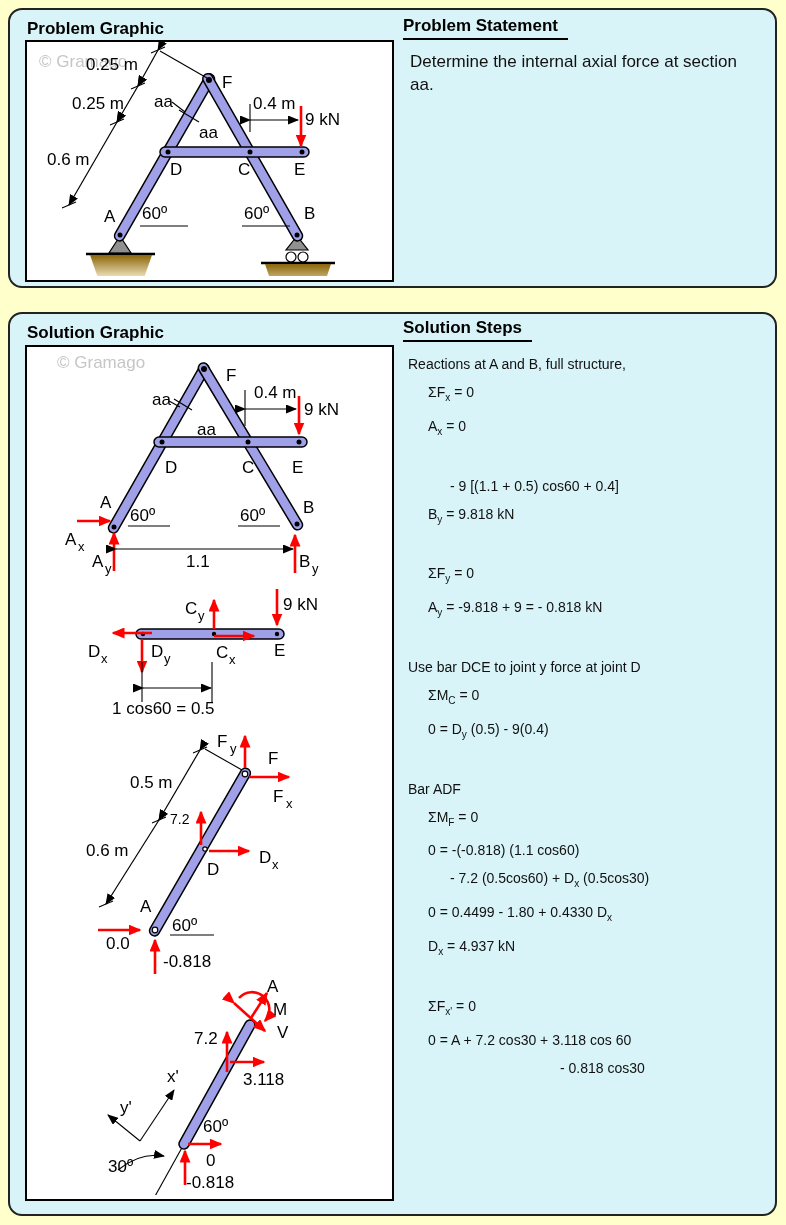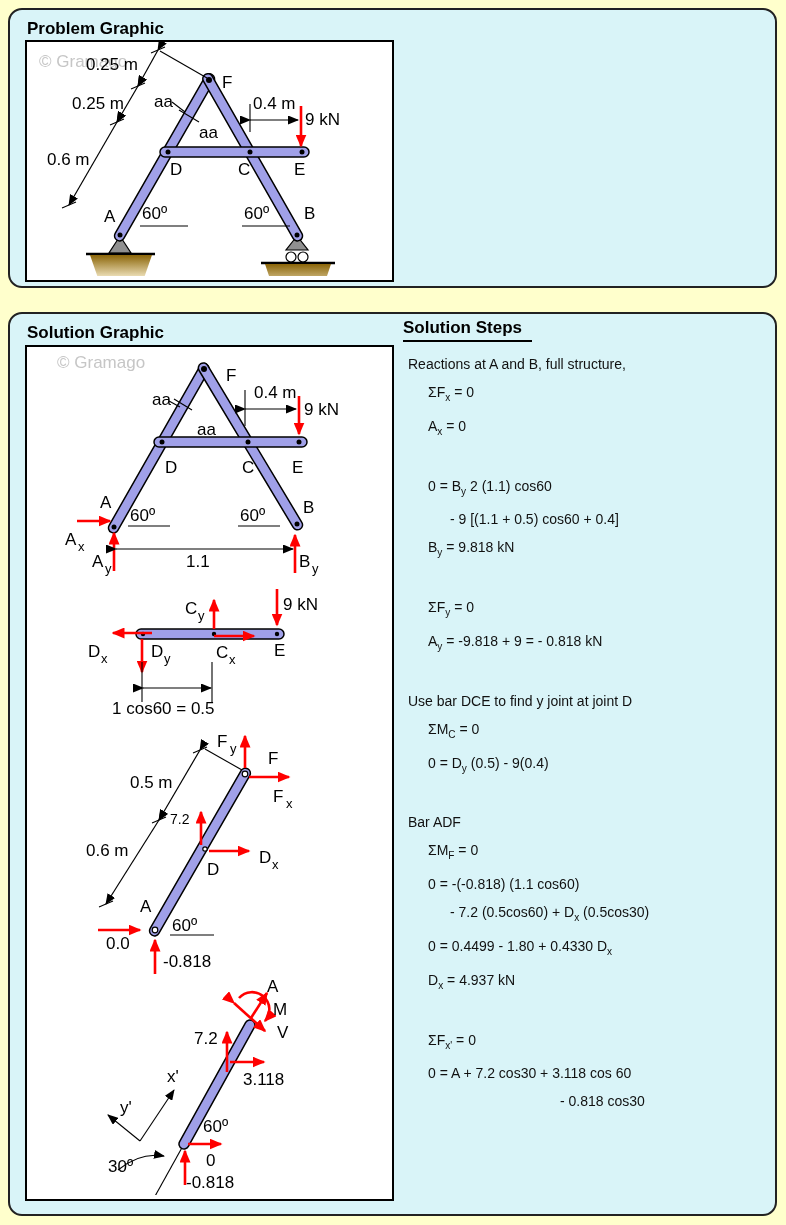--- a/index.html
+++ b/index.html
@@ -130,20 +130,24 @@
         <text x="102" y="220">A</text>
         <text x="302" y="217">B</text>
 
         <text x="140" y="217">60º</text>
         <line class="thin" x1="138" y1="224" x2="186" y2="224"></line>
         <text x="242" y="217">60º</text>
         <line class="thin" x1="240" y1="224" x2="288" y2="224"></line>
       </svg>
     </div>
 
+    <div class="col">
+      <div class="col-title">Problem Statement</div>
+      <div class="statement-text">Determine the internal axial force at section aa.</div>
+    </div>
   </div>
 
   <div class="panel panel-bottom">
     <div class="panel-title">Solution Graphic</div>
 
     <div class="figure-box fb-solution">
       <svg width="361" height="848" viewBox="25 345 361 848">
         <defs>
           <marker id="sb" markerUnits="userSpaceOnUse" markerWidth="11" markerHeight="9" refX="10" refY="4.5" orient="auto">
               <path d="M0,0 L11,4.5 L0,9 z" fill="#000"></path>
@@ -307,28 +311,27 @@
       </svg>
     </div>
 
     <div class="col" style="top:4px;">
       <div class="col-title">Solution Steps</div>
       <div class="steps" id="steps">
           <div class="step i0"><span>Reactions at A and B, full structure,</span></div>
           <div class="step i1"><span>ΣF</span><sub>x</sub><span> = 0</span></div>
           <div class="step i1"><span>A</span><sub>x</sub><span> = 0</span></div>
           <div class="gap"></div>
-          <div class="step i1"><span>0 = B</span><sub>y</sub><span> 2 (1.1) cos60</span></div>
           <div class="step i2"><span>- 9 [(1.1 + 0.5) cos60 + 0.4]</span></div>
           <div class="step i1"><span>B</span><sub>y</sub><span> = 9.818 kN</span></div>
           <div class="gap"></div>
           <div class="step i1"><span>ΣF</span><sub>y</sub><span> = 0</span></div>
           <div class="step i1"><span>A</span><sub>y</sub><span> = -9.818 + 9 = - 0.818 kN</span></div>
           <div class="gap"></div>
-          <div class="step i0"><span>Use bar DCE to find y joint at joint D</span></div>
+          <div class="step i0"><span>Use bar DCE to joint y force at joint D</span></div>
           <div class="step i1"><span>ΣM</span><sub>C</sub><span> = 0</span></div>
           <div class="step i1"><span>0 = D</span><sub>y</sub><span> (0.5) - 9(0.4)</span></div>
           <div class="gap"></div>
           <div class="step i0"><span>Bar ADF</span></div>
           <div class="step i1"><span>ΣM</span><sub>F</sub><span> = 0</span></div>
           <div class="step i1"><span>0 = -(-0.818) (1.1 cos60)</span></div>
           <div class="step i2"><span>- 7.2 (0.5cos60) + D</span><sub>x</sub><span> (0.5cos30)</span></div>
           <div class="step i1"><span>0 = 0.4499 - 1.80 + 0.4330 D</span><sub>x</sub></div>
           <div class="step i1"><span>D</span><sub>x</sub><span> = 4.937 kN</span></div>
           <div class="gap"></div>

